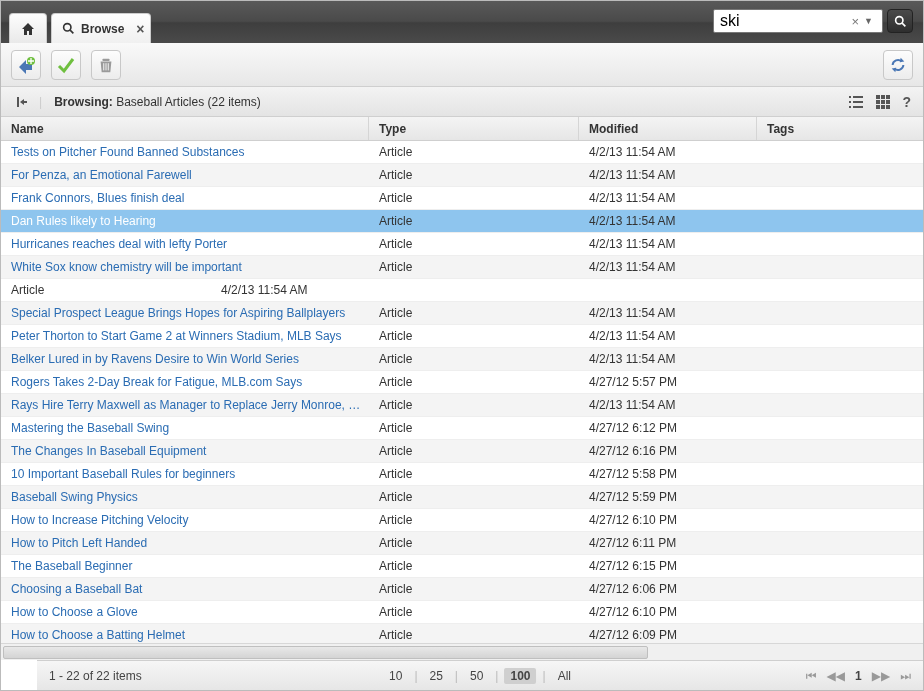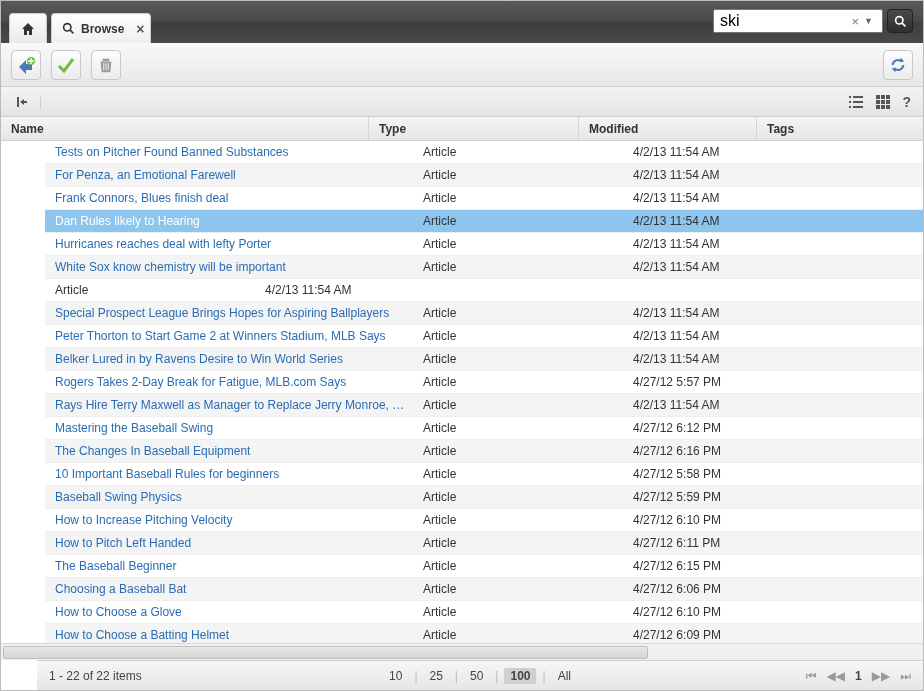--- a/index.html
+++ b/index.html
@@ -19,21 +19,21 @@
   .tbtn.refresh { margin-left:auto; }
   .breadcrumb-bar { height:30px; background:linear-gradient(#f3f3f3,#e4e4e4); border-bottom:1px solid #cfcfcf; display:flex; align-items:center; padding:0 12px; gap:12px; color:#333; }
   .breadcrumb-bar .label { font-weight:bold; }
   .bc-arrow { width:14px; height:14px; display:inline-flex; align-items:center; justify-content:center;}
   .viewbtns { margin-left:auto; display:flex; align-items:center; gap:12px; }
   .col-headers { height:24px; background:linear-gradient(#f4f4f4,#e6e6e6); border-bottom:1px solid #cfcfcf; display:flex; align-items:center; font-weight:bold; color:#333;}
   .col-name { width:368px; padding-left:10px; border-right:1px solid #d5d5d5; height:100%; display:flex; align-items:center;}
   .col-type { width:210px; padding-left:10px; border-right:1px solid #d5d5d5; height:100%; display:flex; align-items:center;}
   .col-mod  { width:178px; padding-left:10px; border-right:1px solid #d5d5d5; height:100%; display:flex; align-items:center;}
   .col-tags { flex:1; padding-left:10px; height:100%; display:flex; align-items:center;}
-  .grid { flex:1; overflow:auto;padding-left:44px; }
+  .grid { flex:1; overflow:auto; }
   .row { height:23px; display:flex; align-items:center; border-bottom:1px solid #eee; }
   .row:nth-child(even){ background:#f4f4f4; }
   .row.selected { background:#8ec5ee; color:#fff; }
   .row.selected .c-name { color:#fff; }
   .c-name { width:368px; padding-left:10px; color:#2a6cb3; cursor:pointer; white-space:nowrap; overflow:hidden; text-overflow:ellipsis;}
   .c-type { width:210px; padding-left:10px; color:#333;}
   .c-mod  { width:178px; padding-left:10px; color:#333;}
   .c-tags { flex:1; padding-left:10px;}
   .hscroll { height:17px; background:#f0f0f0; border-top:1px solid #d7d7d7; position:relative;}
   .hscroll .thumb { position:absolute; left:2px; top:2px; height:13px; width:70%; background:linear-gradient(#e8e8e8,#d4d4d4); border:1px solid #bfbfbf; border-radius:2px;}
@@ -104,20 +104,21 @@
   </div>
 </div>
 
 <div class="breadcrumb-bar">
   <span class="bc-arrow">
     <svg width="14" height="14" viewBox="0 0 14 14">
         <path fill="#555" d="M4 2v10h2V2zM7 7l4-3v2h3v2h-3v2z"></path>
       </svg>
   </span>
   <span style="color:#ccc">|</span>
+  <span><span class="label">Browsing:</span> <span>Baseball Articles (22 items)</span></span>
   <div class="viewbtns">
     <span>
         <svg width="16" height="14" viewBox="0 0 16 14">
           <path stroke="#555" stroke-width="2" d="M1 2h2M5 2h10M1 7h2M5 7h10M1 12h2M5 12h10"></path>
         </svg>
       </span>
     <span>
         <svg width="14" height="14" viewBox="0 0 14 14">
           <rect x="0" y="0" width="4" height="4" fill="#555"></rect>
           <rect x="5" y="0" width="4" height="4" fill="#555"></rect>

